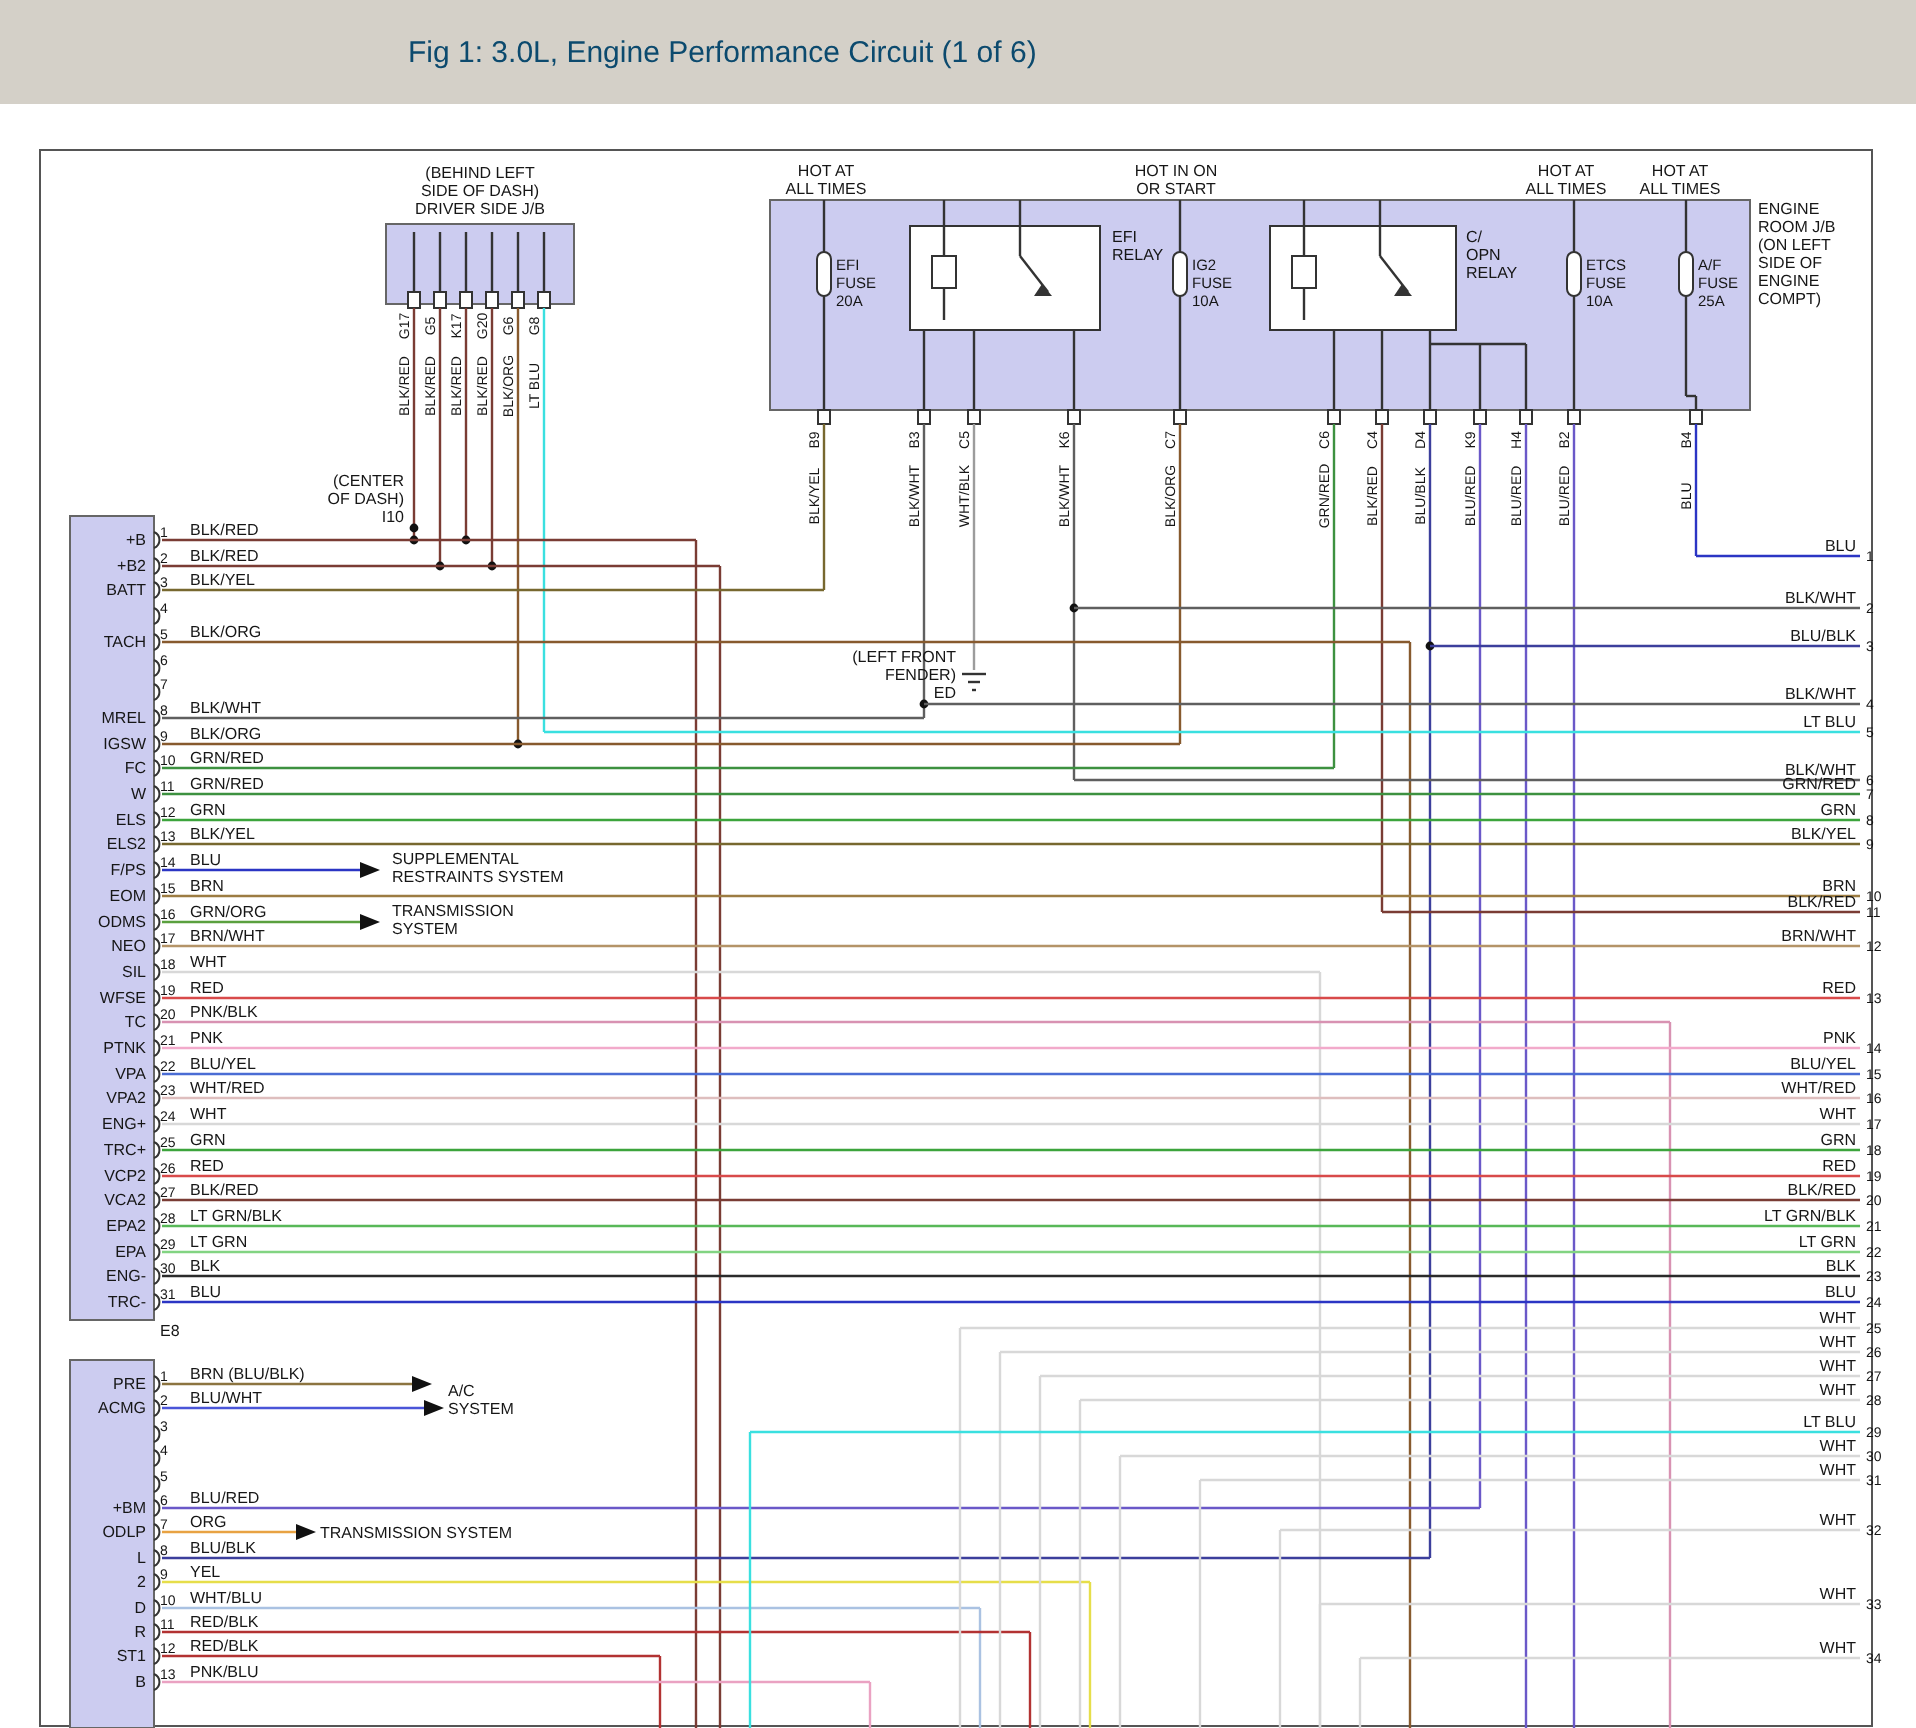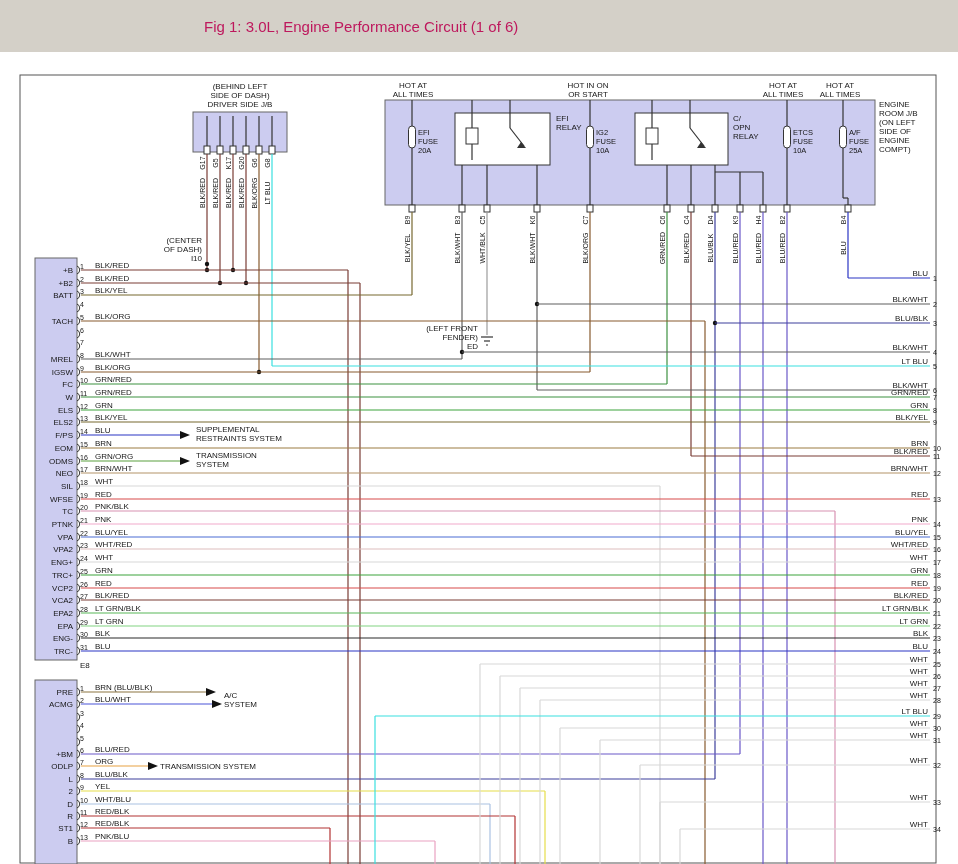--- a/index.html
+++ b/index.html
@@ -1,19 +1,19 @@
 <!DOCTYPE html>
 <html><head>
 <meta charset="utf-8">
 <style>
   html,body{margin:0;padding:0;width:958px;height:864px;overflow:hidden;background:#fff;
     font-family:"Liberation Sans",sans-serif;}
   #titlebar{position:absolute;left:0;top:0;width:958px;height:52px;background:#d4d0c8;
     display:flex;align-items:center;}
-  #titlebar span{padding-left:204px;font-size:15px;color:#be185d;}
+  #titlebar span{padding-left:204px;font-size:15px;color:#0c4a6e;}
   #diagram{position:absolute;left:20px;top:75px;width:916px;height:789px;background:#fff;}
   #overlay{position:absolute;left:0;top:0;}
   svg text{font-family:"Liberation Sans",sans-serif;}
 </style>
 </head>
 <body>
 
 <div id="titlebar" style="background: rgb(212, 208, 200);">
   <span>Fig 1: 3.0L, Engine Performance Circuit (1 of 6)</span>
 </div>

